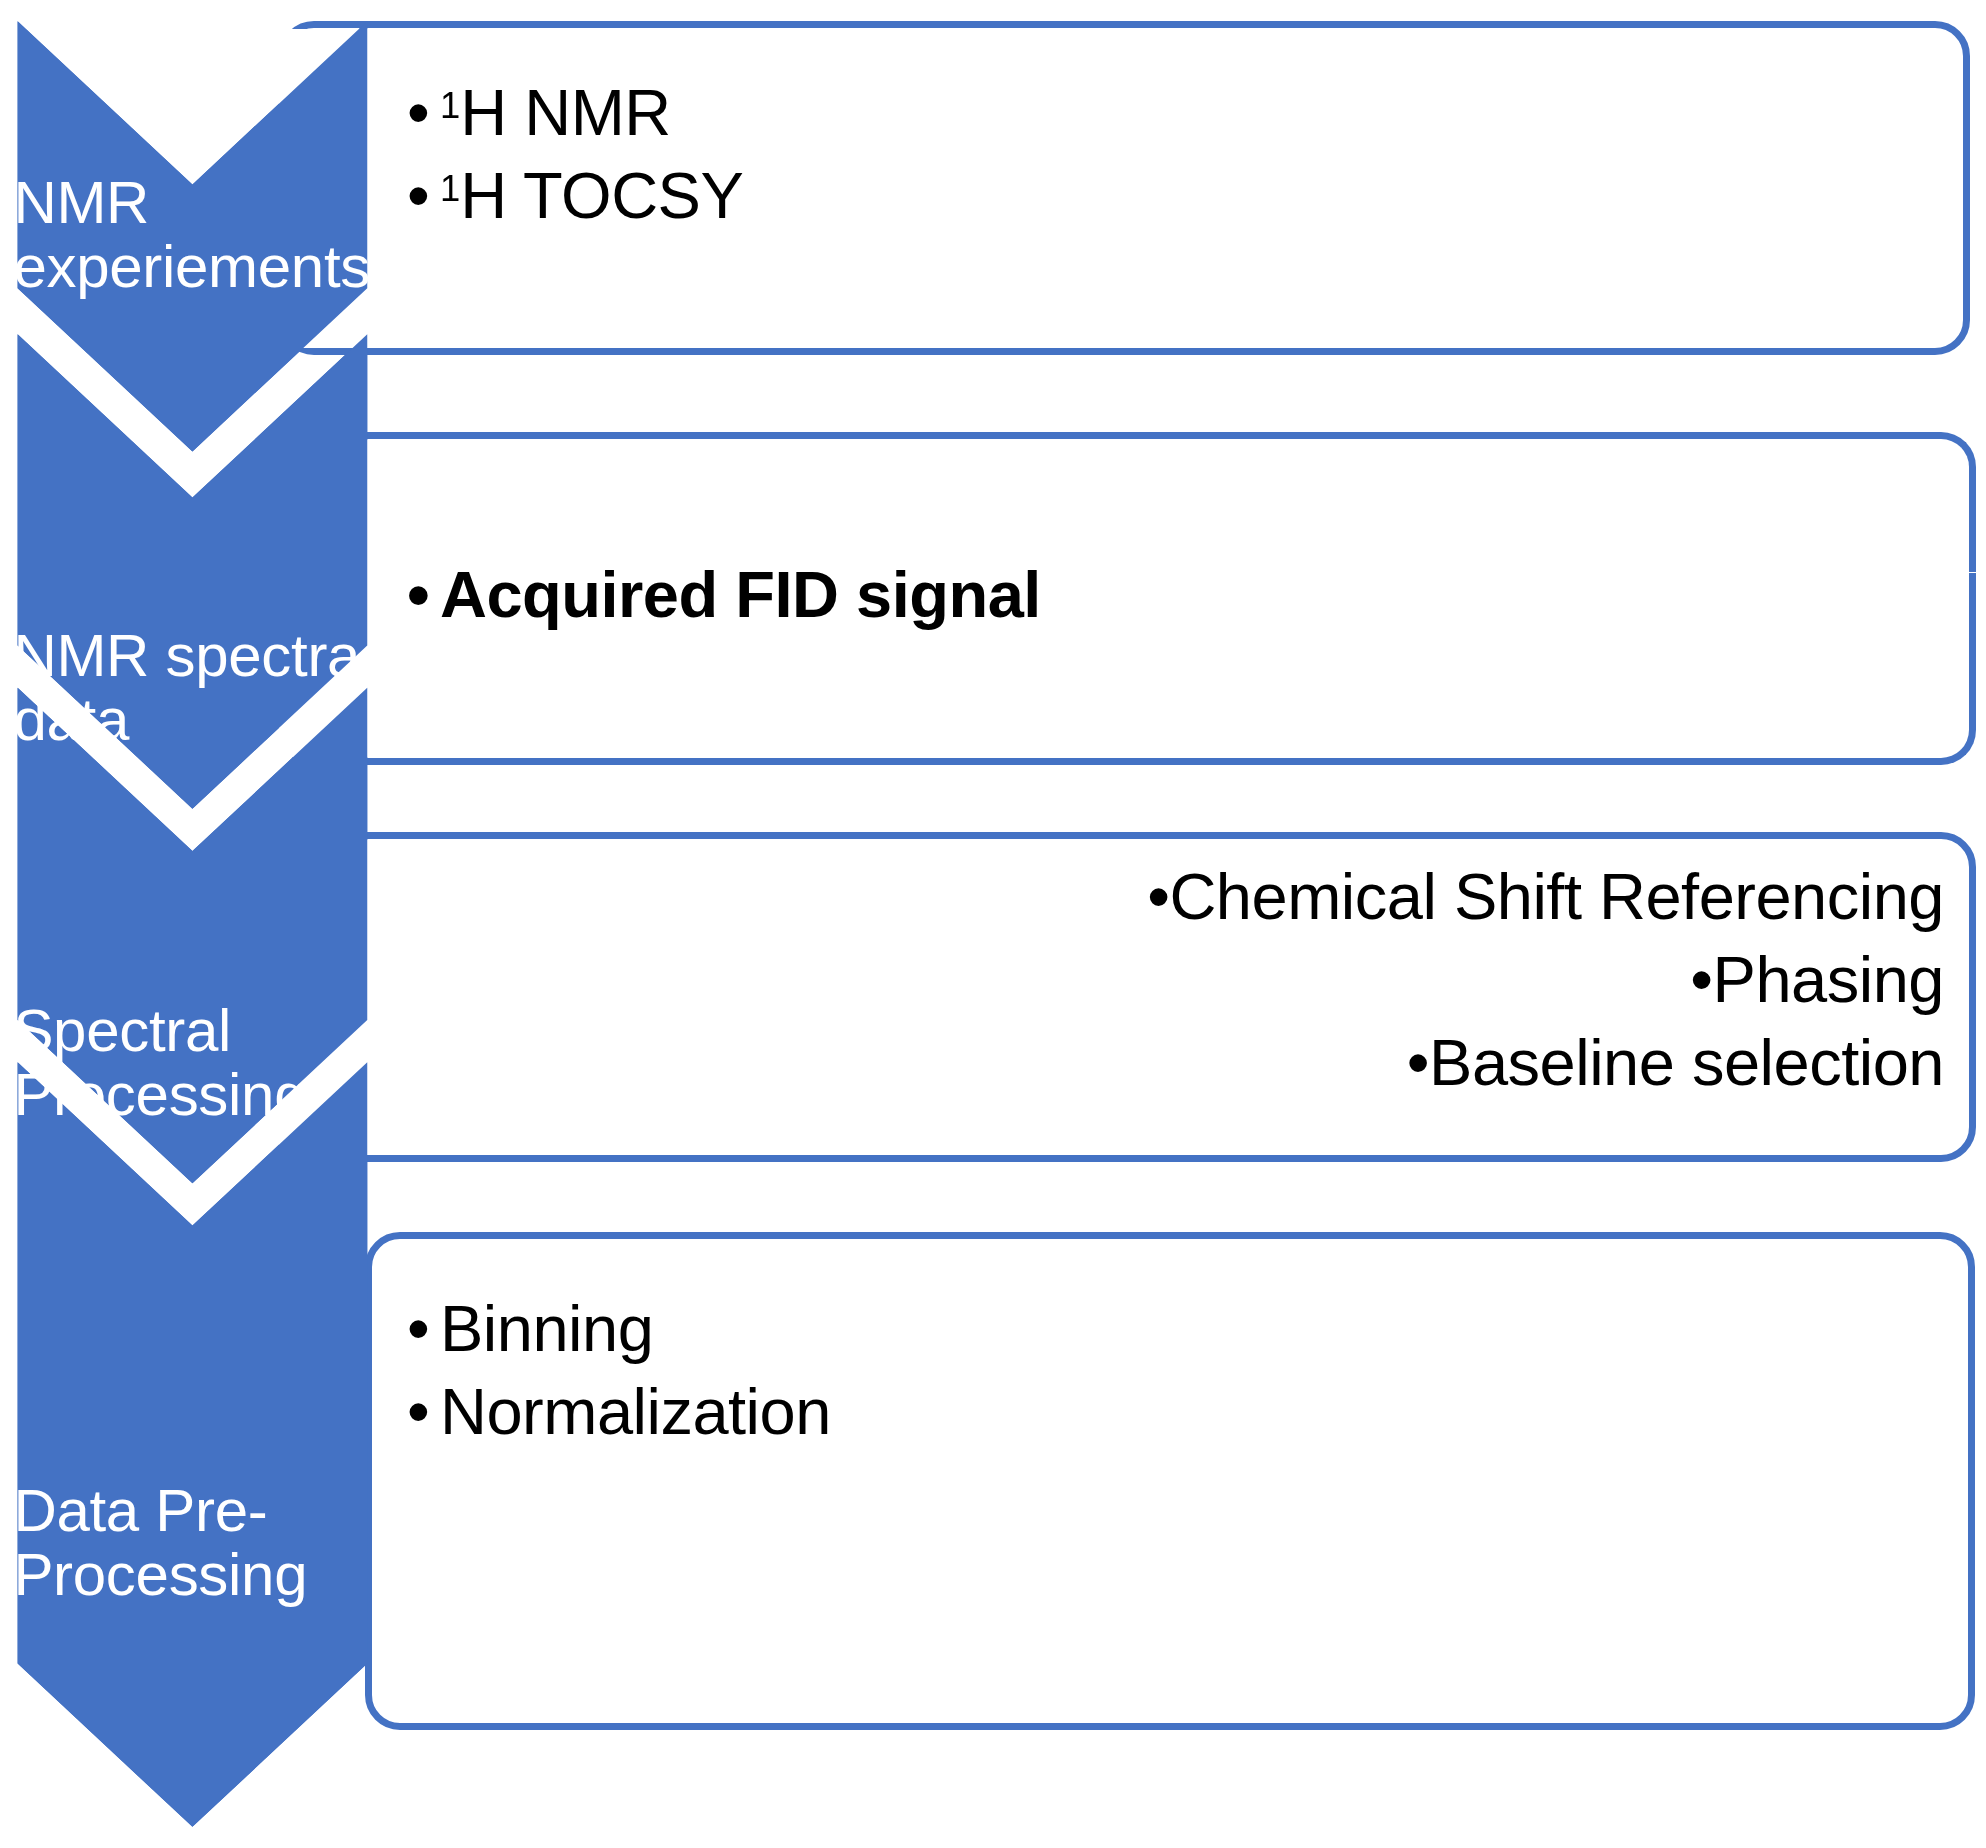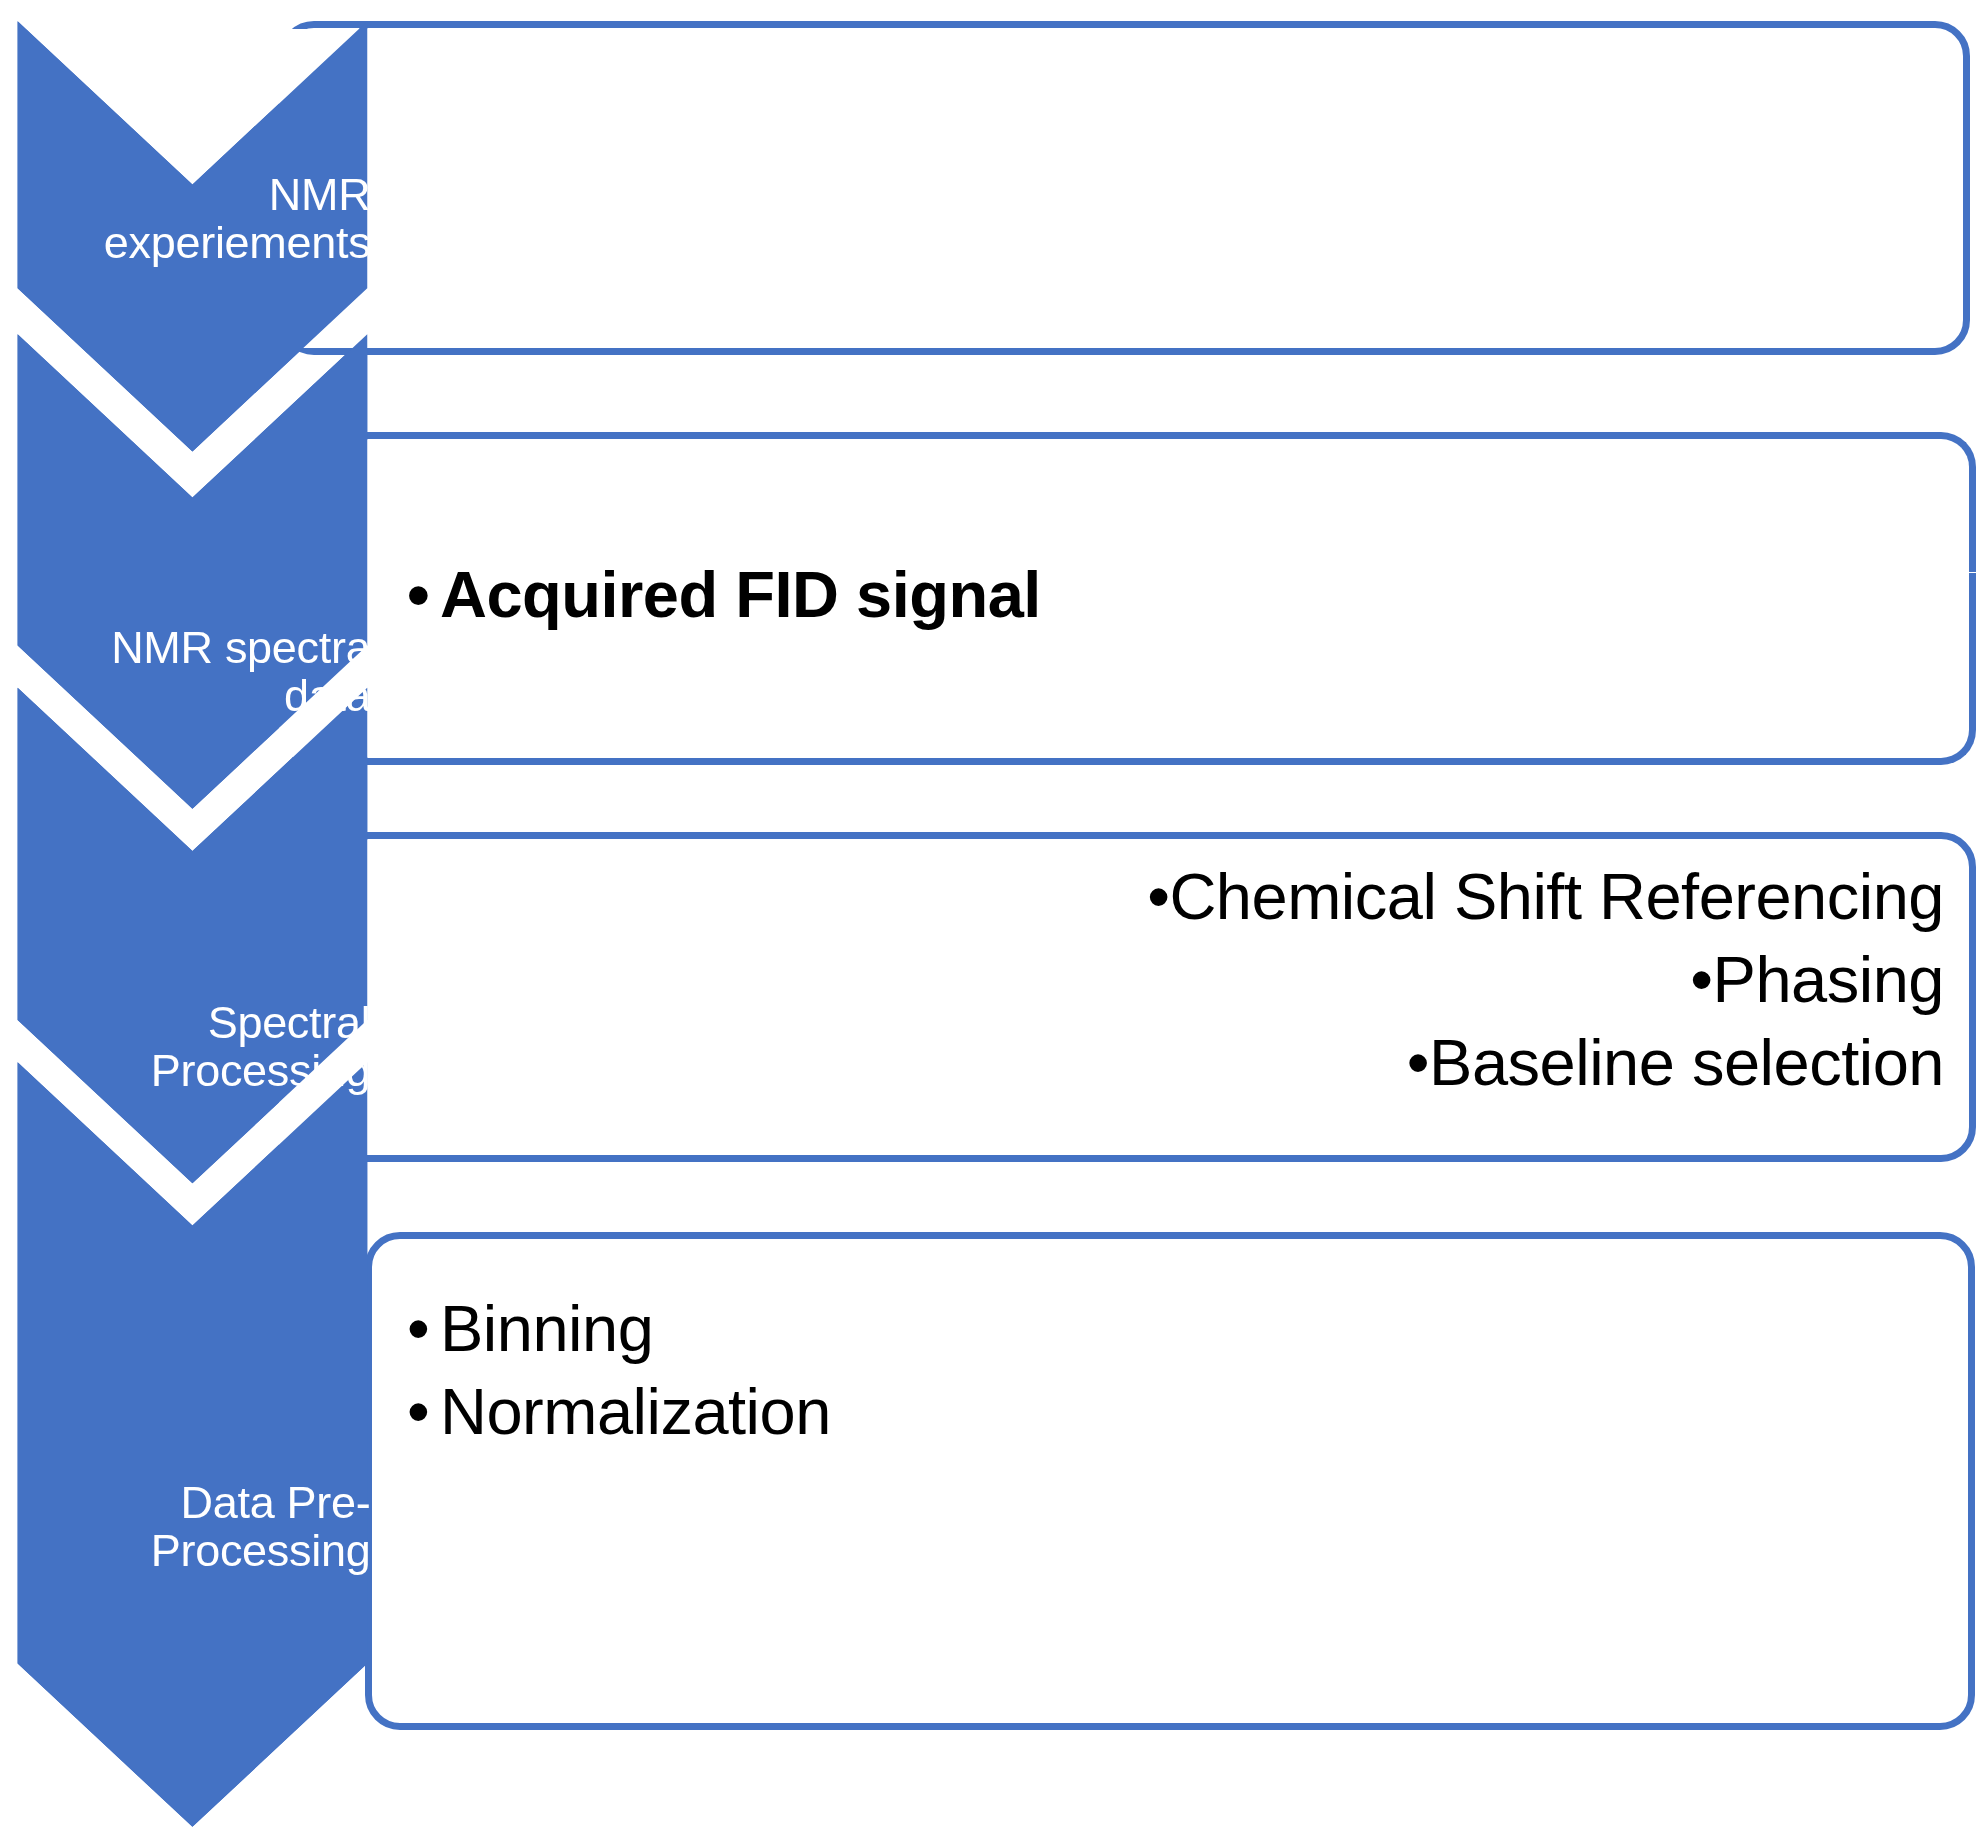--- a/index.html
+++ b/index.html
@@ -25,22 +25,22 @@
     top: 0;
     width: 1987px;
     height: 1848px;
     pointer-events: none;
   }
   .chev-svg { display: block; }
 
   .stage-label {
     position: absolute;
     color: #ffffff;
-    text-align: right;
-    font-size: 45px;
+    text-align: left;
+    font-size: 60px;
     line-height: 1.07;
     font-family: "Liberation Sans", sans-serif;
     white-space: pre-line;
     letter-spacing: -0.3px;
   }
 
   
   .content-box {
     position: absolute;
     box-sizing: border-box;
@@ -136,20 +136,24 @@
 
   <div class="stage-label" style="left:13.4px; top:171px; width:357px; z-index:3;">NMR
 experiements</div>
   <div class="stage-label" style="left:13.4px; top:624px; width:357px; z-index:3;">NMR spectra
 data</div>
   <div class="stage-label" style="left:13.4px; top:999px; width:357px; z-index:3;">Spectral
 Processing</div>
   <div class="stage-label" style="left:13.4px; top:1479px; width:357px; z-index:3;">Data Pre-
 Processing</div>
 
+  <div class="bullets" style="left:407px; top:71px; width:1537px;">
+    <div class="bullet-row"><span class="dot">•</span><sup>1</sup><span>H NMR</span></div>
+    <div class="bullet-row"><span class="dot">•</span><sup>1</sup><span>H TOCSY</span></div>
+  </div>
 
   <div class="bullets" style="left:407px; top:553px; width:1537px;font-weight:bold;">
     <div class="bullet-row"><span class="dot">•</span><span>Acquired FID signal</span></div>
   </div>
 
   <div class="bullets" style="left:407px; top:855px; width:1537px;text-align:right;">
     <div class="bullet-row"><span class="dot">•</span><span>Chemical Shift Referencing</span></div>
     <div class="bullet-row"><span class="dot">•</span><span>Phasing</span></div>
     <div class="bullet-row"><span class="dot">•</span><span>Baseline selection</span></div>
   </div>

